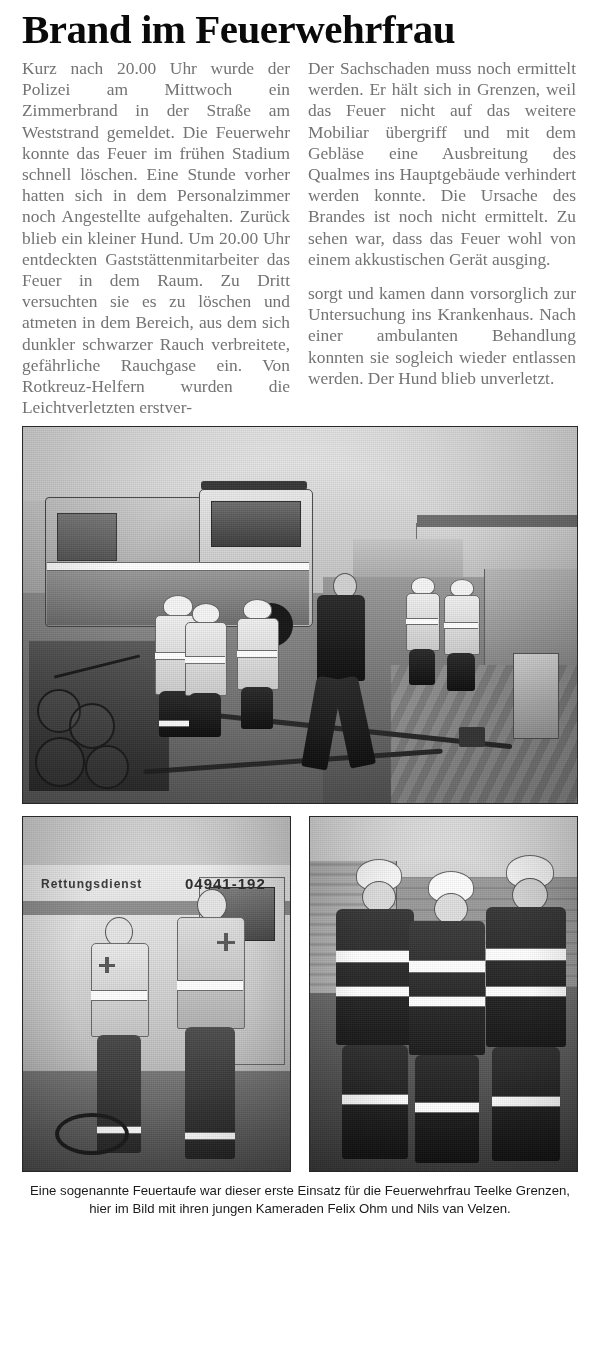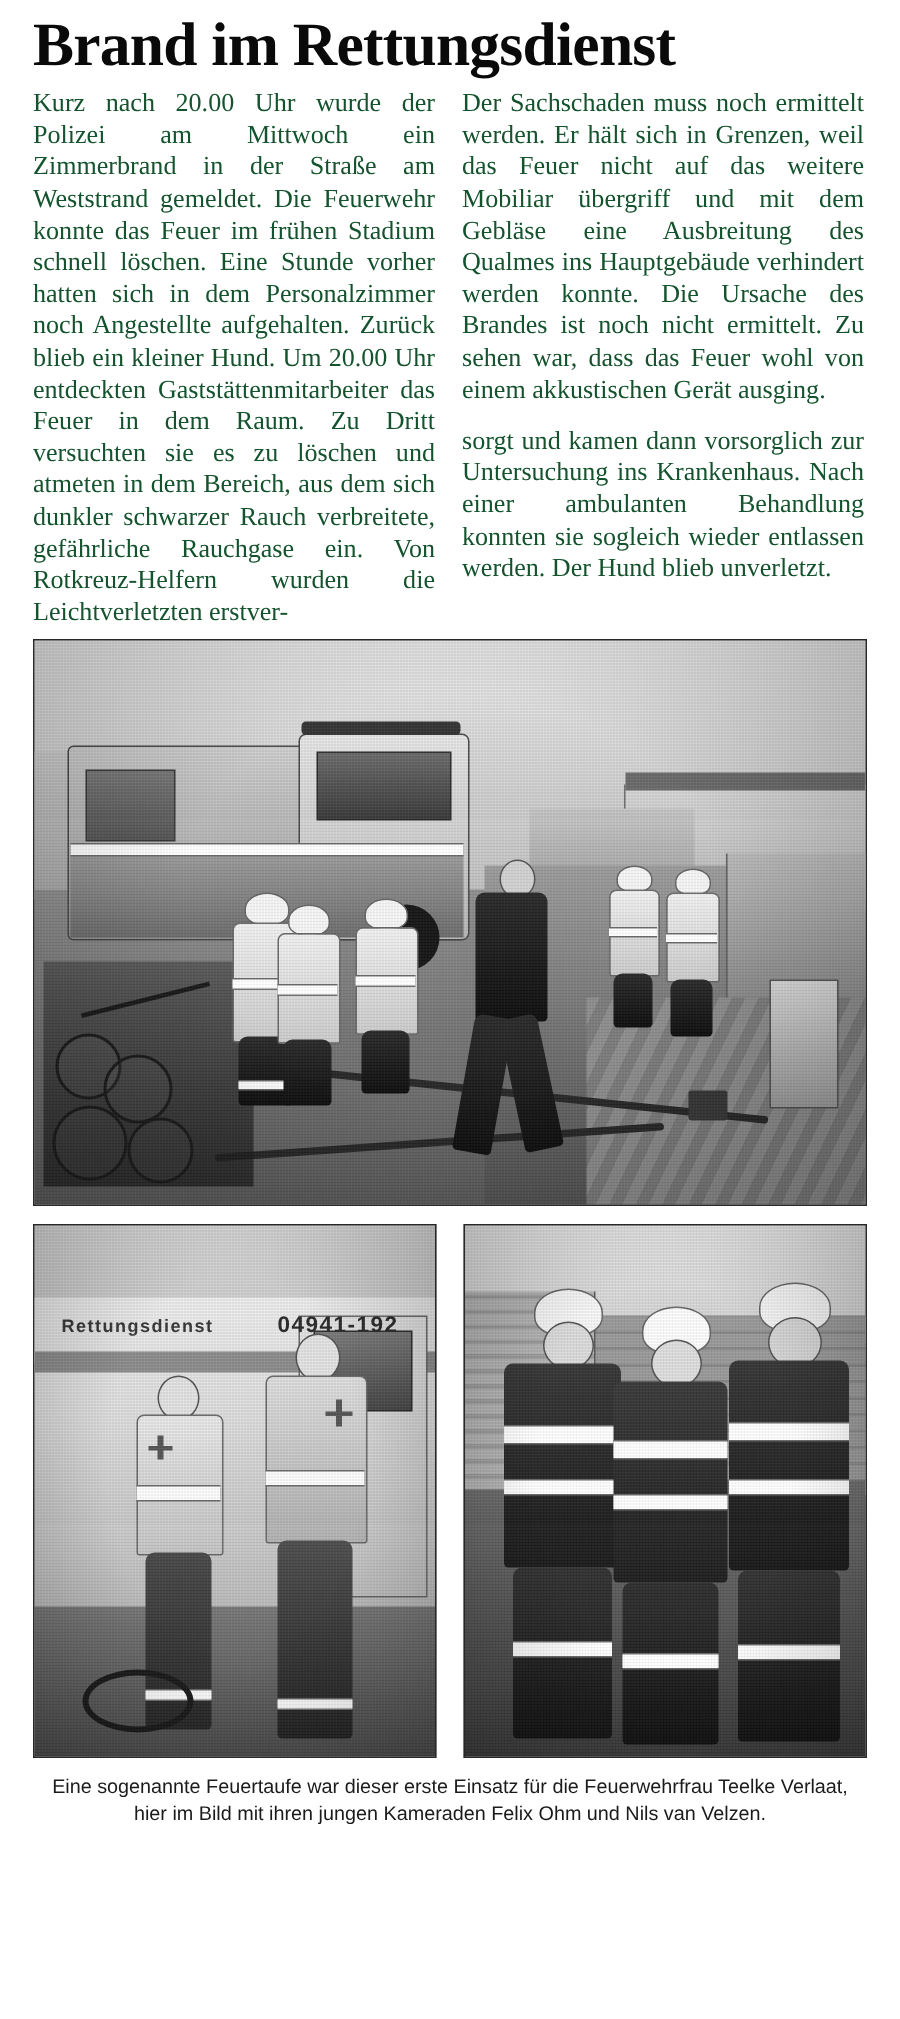--- a/index.html
+++ b/index.html
@@ -40,21 +40,21 @@
     width: 268px;
     flex: 0 0 268px;
   }
   .col p {
     margin: 0 0 13px 0;
     font-size: 17.4px;
     line-height: 21.2px;
     text-align: justify;
     text-justify: inter-word;
     hyphens: manual;
-    color: #14532d;
+    color: #737373;
   }
   .col p:last-child { margin-bottom: 0; }
 
   
   .photo {
     position: relative;
     overflow: hidden;
     border: 1px solid #2b2b2b;
     background: #9a9a9a;
     filter: grayscale(100%) contrast(104%);
@@ -171,21 +171,21 @@
     line-height: 17.5px;
     text-align: center;
     color: #1b1b1b;
   }
 </style>
 </head>
 <body>
 
 <div class="page">
 
-  <h1 class="headline">Brand im Rettungsdienst</h1>
+  <h1 class="headline">Brand im Feuerwehrfrau</h1>
 
   <div class="columns">
     <div class="col">
       <p>Kurz nach 20.00 Uhr wurde der Polizei am Mittwoch ein Zimmerbrand in der Straße am Weststrand gemeldet. Die Feuerwehr konnte das Feuer im frühen Stadium schnell löschen. Eine Stunde vorher hatten sich in dem Personalzimmer noch Angestellte aufgehalten. Zurück blieb ein kleiner Hund. Um 20.00 Uhr entdeckten Gaststättenmitarbeiter das Feuer in dem Raum. Zu Dritt versuchten sie es zu löschen und atmeten in dem Bereich, aus dem sich dunkler schwarzer Rauch verbreitete, gefährliche Rauchgase ein. Von Rotkreuz-Helfern wurden die Leichtverletzten erstver-</p>
     </div>
     <div class="col">
       <p>Der Sachschaden muss noch ermittelt werden. Er hält sich in Grenzen, weil das Feuer nicht auf das weitere Mobiliar übergriff und mit dem Gebläse eine Ausbreitung des Qualmes ins Hauptgebäude verhindert werden konnte. Die Ursache des Brandes ist noch nicht ermittelt. Zu sehen war, dass das Feuer wohl von einem akkustischen Gerät ausging.</p>
       <p>sorgt und kamen dann vorsorglich zur Untersuchung ins Krankenhaus. Nach einer ambulanten Behandlung konnten sie sogleich wieder entlassen werden. Der Hund blieb unverletzt.</p>
     </div>
   </div>
@@ -337,14 +337,14 @@
         <div class="stripe" style="left:4px;top:132px;width:80px;height:9px;"></div>
         <div class="body-dark" style="left:10px;top:192px;width:68px;height:114px;background:linear-gradient(180deg,#343434,#151515);"></div>
         <div class="stripe" style="left:10px;top:242px;width:68px;height:9px;"></div>
       </div>
 
       <div class="grain"></div>
       <div class="vign"></div>
     </div>
   </div>
 
-  <div class="caption">Eine sogenannte Feuertaufe war dieser erste Einsatz für die Feuerwehrfrau Teelke Verlaat, hier im Bild mit ihren jungen Kameraden Felix Ohm und Nils van Velzen.</div>
+  <div class="caption">Eine sogenannte Feuertaufe war dieser erste Einsatz für die Feuerwehrfrau Teelke Grenzen, hier im Bild mit ihren jungen Kameraden Felix Ohm und Nils van Velzen.</div>
 </div>
 
 </body></html>

